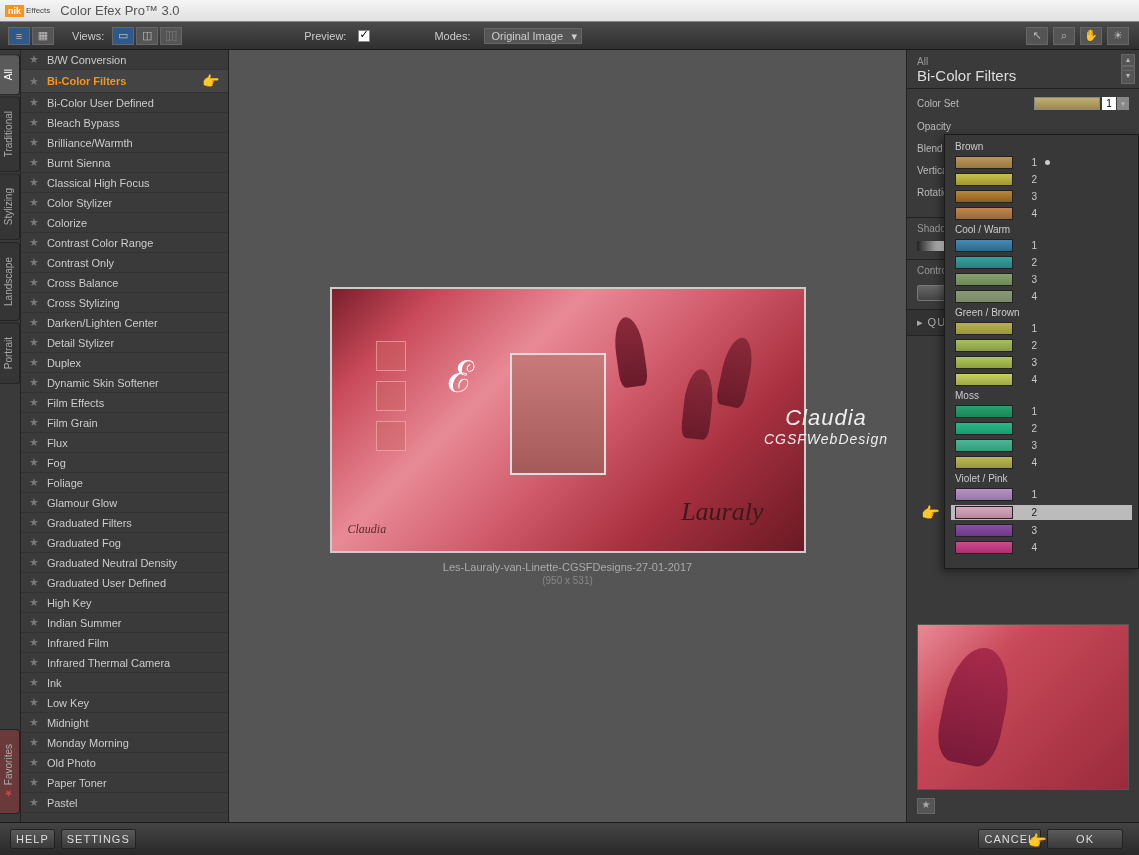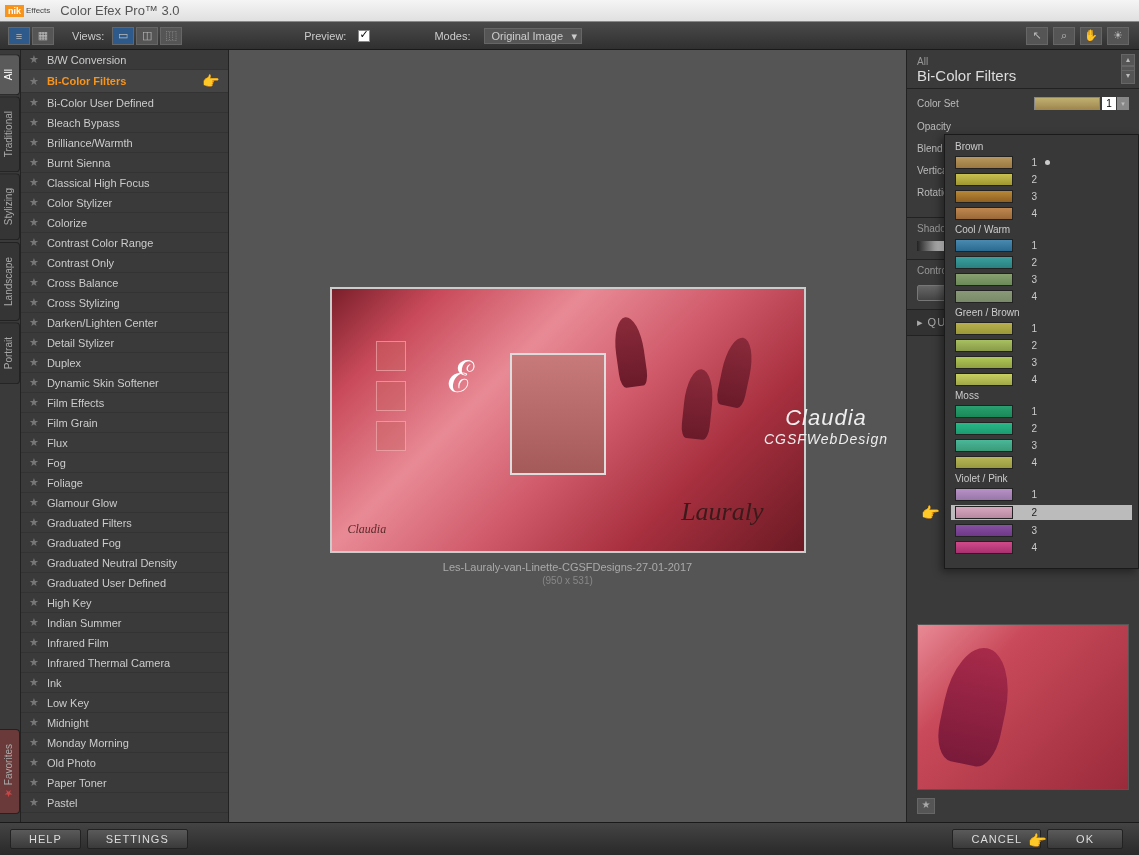--- a/index.html
+++ b/index.html
@@ -81,21 +81,21 @@
 .sp-label { font-size: 10px; color: #ccc; }
 .sp-row { display: flex; align-items: center; margin-top: 4px; position: relative; }
 .sp-swatch { width: 58px; height: 13px; border: 1px solid #222; margin-right: 12px; }
 .sp-num { width: 12px; color: #ccc; font-size: 10px; text-align: right; }
 .sp-dot { width: 5px; height: 5px; background: #ccc; border-radius: 50%; margin-left: 8px; }
 .sp-hand { position: absolute; left: -30px; font-size: 15px; }
 .sp-row.hl { background: #bbb; margin-left: -4px; margin-right: -4px; padding: 1px 4px; }
 .sp-row.hl .sp-num { color: #222; }
 
 .bottom-bar { height: 32px; background: linear-gradient(#444, #2a2a2a); border-top: 1px solid #1a1a1a; display: flex; align-items: center; padding: 0 10px; }
-.btn { padding: 3px 18px; background: linear-gradient(#5a5a5a, #3a3a3a); border: 1px solid #222; color: #ddd; font-size: 11px; letter-spacing: 1px; cursor: pointer; border-radius: 2px; margin-right: 6px; position: relative; }
+.btn { padding: 3px 5px; background: linear-gradient(#5a5a5a, #3a3a3a); border: 1px solid #222; color: #ddd; font-size: 11px; letter-spacing: 1px; cursor: pointer; border-radius: 2px; margin-right: 6px; position: relative; }
 .btn-group-right { margin-left: auto; display: flex; }
 .hand-pointer { position: absolute; font-size: 15px; }
 </style>
 </head>
 <body>
 
 <div class="title-bar">
   <span class="nik-logo">nik</span>
   <span class="nik-soft">Effects</span>
   <span class="title-txt">Color Efex Pro™ 3.0</span>

